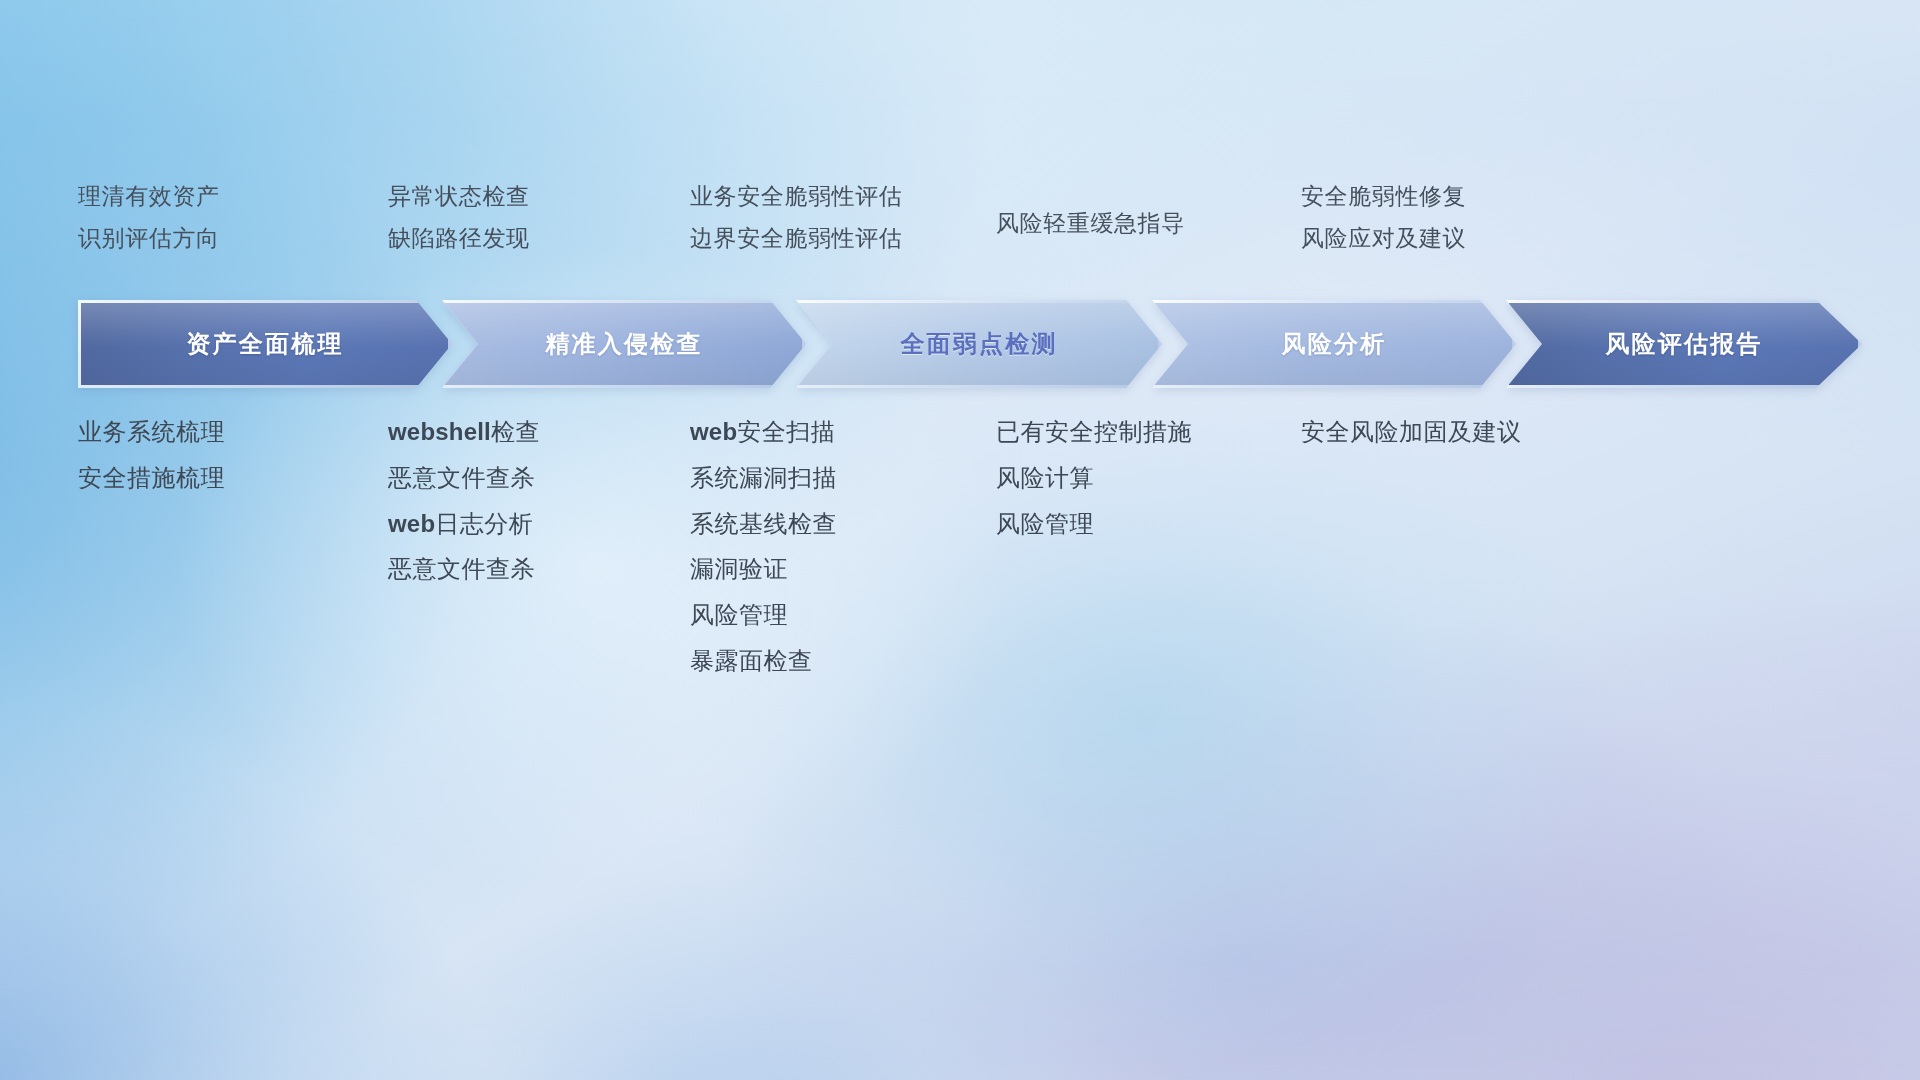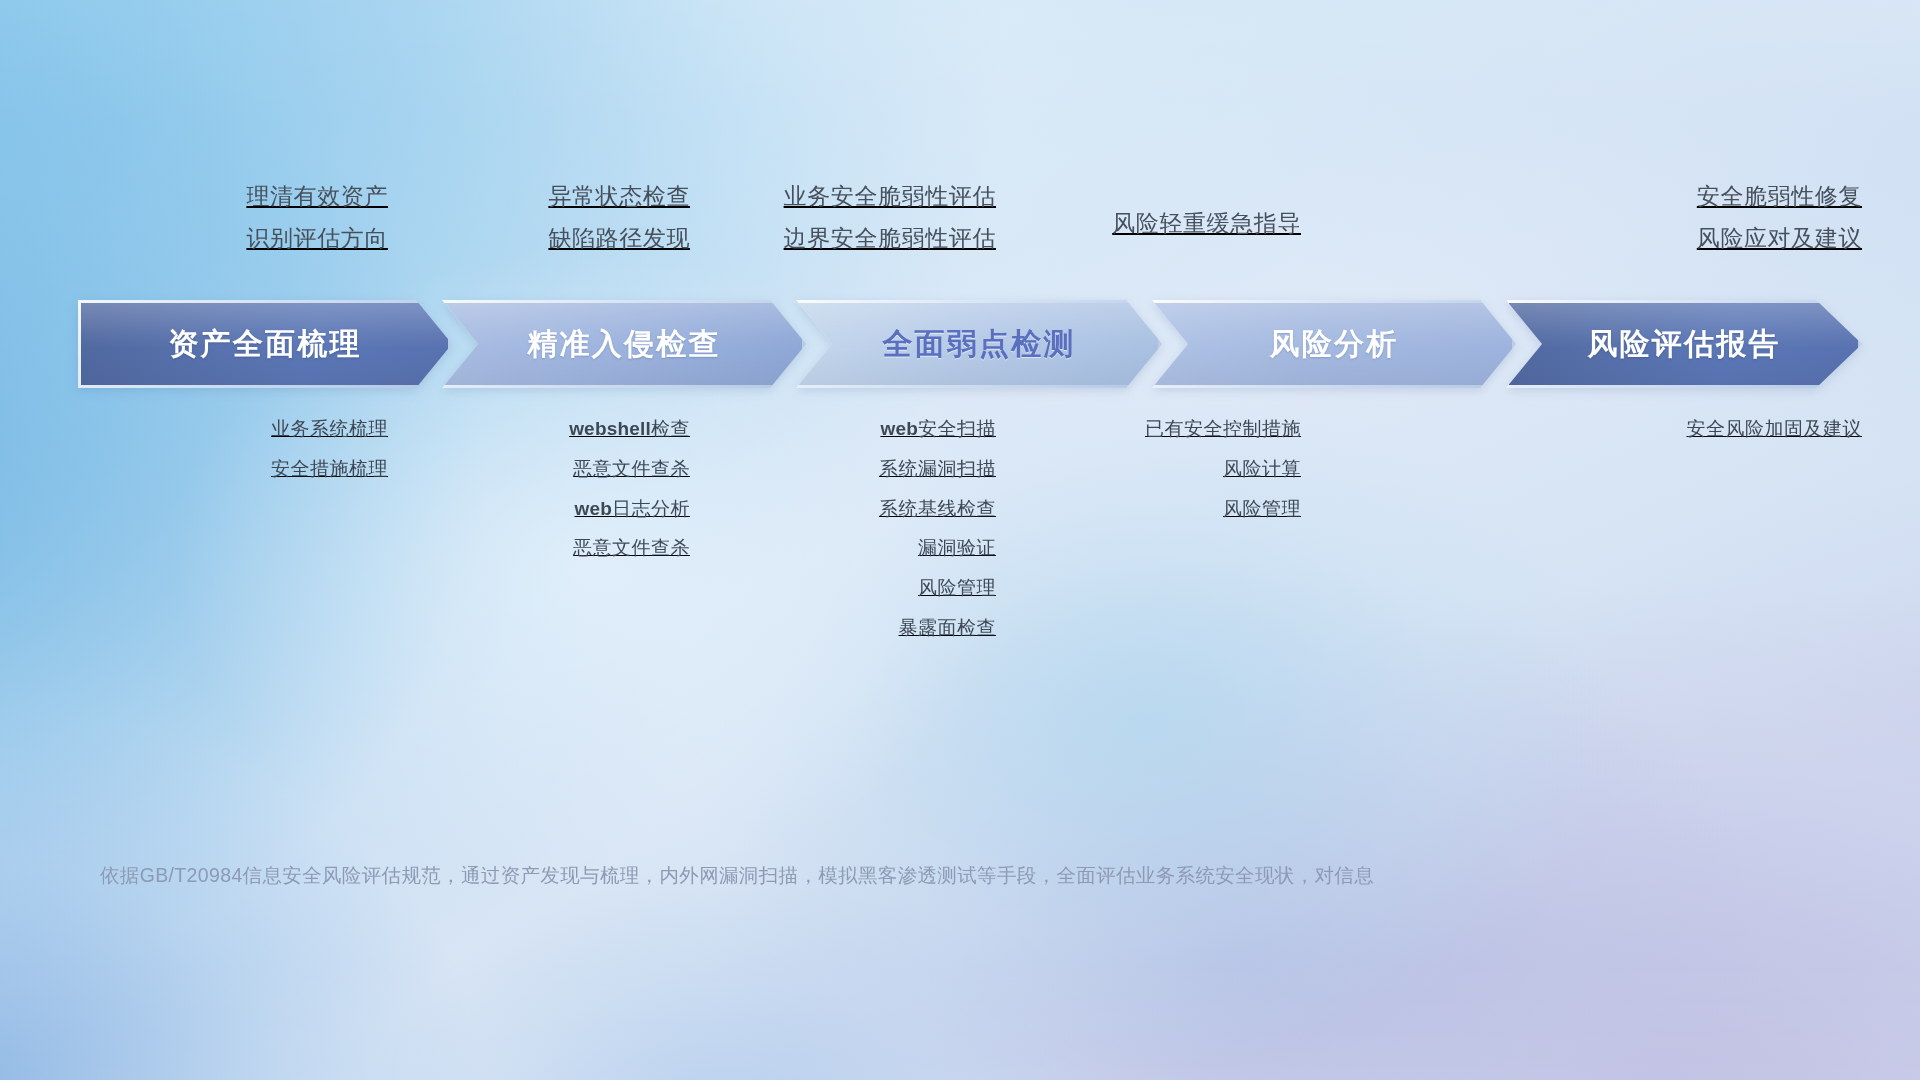--- a/index.html
+++ b/index.html
@@ -54,21 +54,21 @@
   .bg-vig{
     inset:0;
     background:linear-gradient(to bottom, rgba(255,255,255,.10) 0%, rgba(255,255,255,0) 18%, rgba(255,255,255,0) 82%, rgba(255,255,255,.12) 100%);
   }
 
   
   #content { position:absolute; inset:0; }
 
   
   .cols { position:absolute; left:78px; right:58px; display:flex; }
-  .col { flex:1 1 0; text-align:right;text-decoration:underline; }
+  .col { flex:1 1 0; text-align:left; }
   .col.c1 { flex:0 0 310px; }
   .col.c2 { flex:0 0 302px; }
   .col.c3 { flex:0 0 306px; }
   .col.c4 { flex:0 0 305px; }
   .col.c5 { flex:1 1 auto; }
 
   
   #top-labels { top:182px; }
   #top-labels .col { padding-top:0; }
   .toplines { display:flex; flex-direction:column; gap:14px; }
@@ -92,21 +92,21 @@
   .seg {
     position:relative;
     height:88px;
     display:flex;
     align-items:center;
     justify-content:center;
   }
   .seg-lbl {
     position:relative;
     z-index:3;
-    font-size:30px;
+    font-size:24px;
     font-weight:bold;
     letter-spacing:2.2px;
     white-space:nowrap;
   }
 
   
   .shape { position:absolute; inset:0; z-index:1; }
 
   .seg.s1 { width:374px; }
   .seg.s2 { width:364px; margin-left:-10px; }
@@ -150,21 +150,21 @@
   }
 
   .seg-lbl.on-dark { color:#ffffff; text-shadow:0 1px 2px rgba(40,60,110,.35); }
   .seg-lbl.on-light { color:#ffffff; text-shadow:0 1px 2px rgba(70,95,150,.30); }
   .seg-lbl.accent   { color:#5a6fbe; text-shadow:0 1px 0 rgba(255,255,255,.55); }
 
   
   #bottom-lists { top:418px; }
   .blist { display:flex; flex-direction:column; gap:17px; }
   .bl {
-    font-size:19px;
+    font-size:24px;
     color:#3e4854;
     letter-spacing:.5px;
     line-height:1.2;
     white-space:nowrap;
   }
   .bl b { font-weight:bold; letter-spacing:.2px; }
 
   
   #footer {
     position:absolute;
@@ -321,16 +321,15 @@
         </div>
     </div>
     <div class="col c5">
       <div class="blist">
           <div class="bl">安全风险加固及建议</div>
         </div>
     </div>
   </div>
 
   <div id="footer">
-    <span class="fp">依据GB/T20984信息安全风险评估规范，通过资产发现与梳理，内外网漏洞扫描，模拟黑客渗透测试等手段，全面评估业务系统安全现状，对信息</span>
   </div>
 
 </div>
 
 </body></html>

